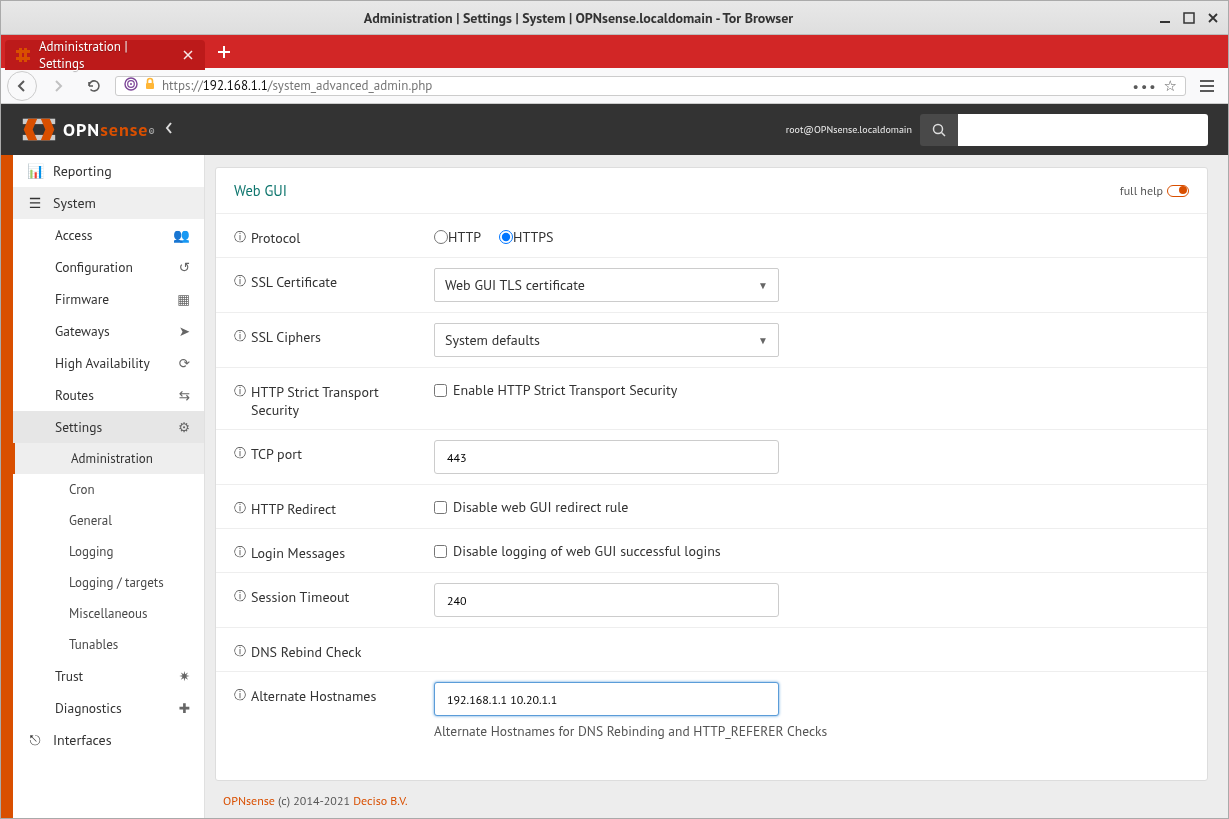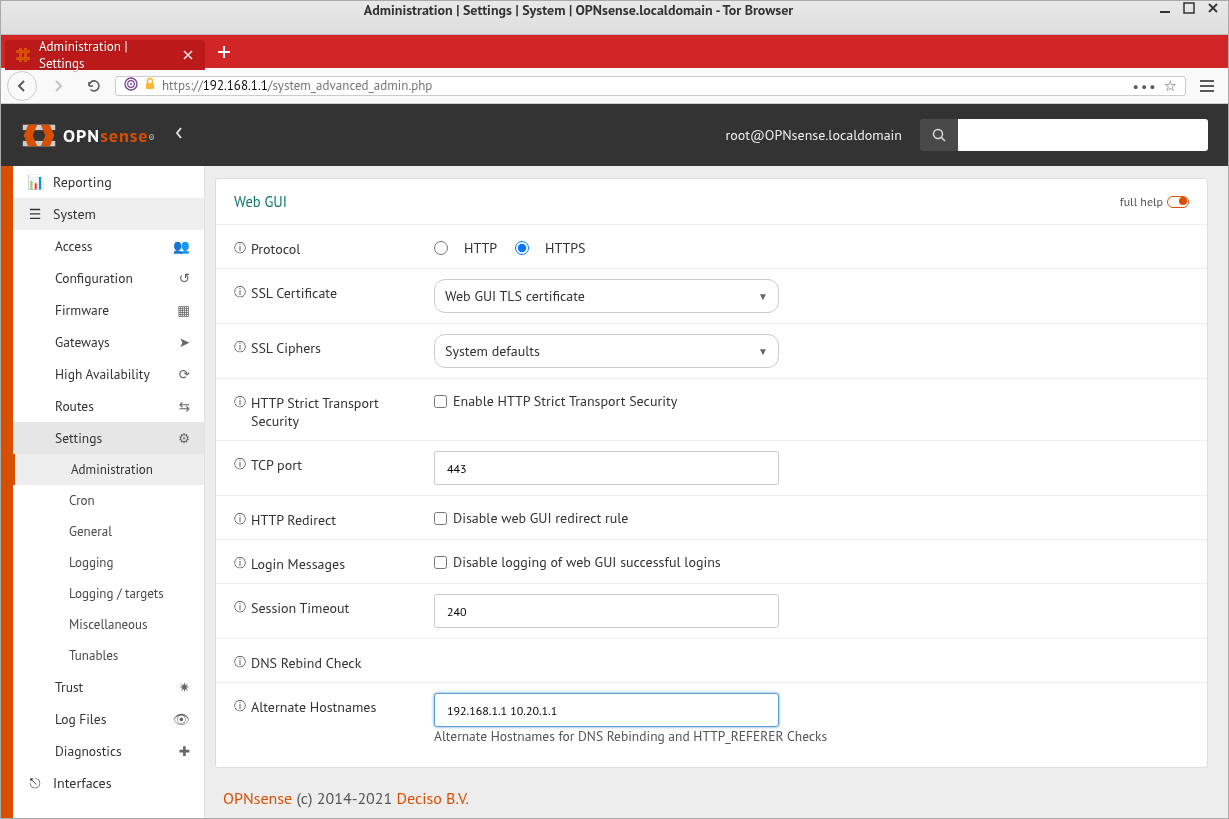--- a/index.html
+++ b/index.html
@@ -1,47 +1,47 @@
 <!DOCTYPE html>
 <html><head>
 <meta charset="utf-8">
 <style>
 *{box-sizing:border-box;margin:0;padding:0;font-family:"PT Sans","Helvetica Neue",Arial,sans-serif}
 body{font-size:13px;color:#333;background:#f5f5f5}
 .window{width:1229px;height:819px;display:flex;flex-direction:column;background:#fff;border:1px solid #aaa}
-.titlebar{background:linear-gradient(#e8e8e8,#dedede);height:34px;display:flex;align-items:flex-start;padding:0 8px;border-bottom:1px solid #bbb}
+.titlebar{background:linear-gradient(#e8e8e8,#dedede);height:34px;display:flex;align-items:center;padding:0 8px;border-bottom:1px solid #bbb}
 .titlebar .title{flex:1;text-align:center;font-weight:600;color:#333;font-size:14px}
 .titlebar .winbtn{width:14px;height:14px;margin-left:10px;display:flex;align-items:center;justify-content:center;cursor:pointer}
 .browser-chrome{background:#d22626}
 .tab-strip{height:33px;display:flex;align-items:center;padding-left:4px}
 .tab{height:30px;background:#bc1a1a;display:flex;align-items:center;padding:0 10px;border-radius:4px 4px 0 0;color:#fff;font-size:13px;margin-top:7px;max-width:200px;gap:8px;text-shadow:0 1px 1px rgba(0,0,0,.3)}
 .tab .favicon{width:16px;height:16px}
 .tab .close{width:14px;height:14px;display:flex;align-items:center;justify-content:center;opacity:.9}
 .newtab{width:30px;height:30px;display:flex;align-items:center;justify-content:center;color:#fff;margin-left:4px;cursor:pointer}
 .navbar{background:#f9f9fa;height:36px;display:flex;align-items:center;padding:0 6px;border-bottom:1px solid #ccc;gap:6px}
 .navbtn{width:30px;height:30px;border-radius:3px;display:flex;align-items:center;justify-content:center;cursor:pointer;color:#5a5a5a}
 .navbtn.disabled{opacity:.35;cursor:default}
 .urlbar{flex:1;height:20px;border:1px solid #ccc;border-radius:3px;display:flex;align-items:center;padding:0 8px;font-size:13px;background:#fff;gap:6px}
 .url-text{flex:1;white-space:nowrap;overflow:hidden}
 .url-text .bold{color:#0c0c0c;font-weight:400}
 .url-text .dim{color:#777}
 .urlbar .meatballs{color:#5a5a5a;font-size:14px;letter-spacing:2px}
 .urlbar .star{color:#5a5a5a;font-size:15px}
 .hamburger{width:30px;height:30px;display:flex;align-items:center;justify-content:center;color:#5a5a5a}
 .app{flex:1;display:flex;flex-direction:column;overflow:hidden}
-.app-header{height:62px;background:#333;display:flex;align-items:center;padding:14px 20px;gap:18px}
+.app-header{height:51px;background:#333;display:flex;align-items:center;padding:14px 20px;gap:8px}
 .logo{display:flex;align-items:center;gap:6px}
 .logo .mark{width:36px;height:29px}
 .logo .text{font-size:18px;font-weight:700;letter-spacing:1px}
 .logo .text .wt{color:#fff}
 .logo .text .or{color:#d94f00}
 .logo .tm{color:#aaa;font-size:9px}
 .collapse-btn{color:#ddd;cursor:pointer}
 .header-spacer{flex:1}
-.user-info{color:#eee;font-size:14px}
+.user-info{color:#eee;font-size:10px}
 .search-wrap{display:flex}
 .search-btn{width:38px;height:32px;background:#494949;display:flex;align-items:center;justify-content:center;color:#ddd;border-radius:3px 0 0 3px;cursor:pointer}
 .search-input{width:250px;height:32px;border:none;border-radius:0 3px 3px 0;padding:0 8px;font-size:13px}
 .app-body{flex:1;display:flex;overflow:hidden;border-left:12px solid #d94f00}
 .sidebar{width:192px;background:#fff;overflow-y:auto;border-right:1px solid #e0e0e0}
 .sidebar::-webkit-scrollbar{width:10px}
 .sidebar::-webkit-scrollbar-thumb{background:#bbb;border-radius:5px}
 .sidebar::-webkit-scrollbar-track{background:#eee}
 .nav-item{display:flex;align-items:center;padding:7px 14px;cursor:pointer;font-size:14px;color:#333;gap:10px}
 .nav-item .icon{width:16px;text-align:center;color:#555}
@@ -62,29 +62,29 @@
 .panel-header h2{font-size:14.5px;font-weight:400;color:#0f766e}
 .panel-header .help{margin-left:auto;font-size:12px;color:#555;display:flex;align-items:center;gap:4px;cursor:pointer}
 .toggle{width:22px;height:12px;border:1.5px solid #d94f00;border-radius:8px;display:inline-block;position:relative}
 .toggle::after{content:"";width:8px;height:8px;border-radius:50%;background:#d94f00;position:absolute;top:.3px;right:1px}
 .panel-body{flex:1;overflow-y:auto}
 .form-row{display:flex;border-top:1px solid #eee;padding:10px 18px;align-items:flex-start}
 .form-row .label{width:195px;font-size:14px;color:#333;display:flex;align-items:flex-start;gap:5px;padding-top:5px}
 .form-row .label .info{color:#444;font-size:12px}
 .form-row .control{flex:1;padding-left:5px}
 .radio-group{display:flex;align-items:center;gap:18px;padding-top:4px}
-.radio-group label{display:flex;align-items:center;gap:16px;font-size:14px}
+.radio-group label{display:flex;align-items:center;gap:0;font-size:14px}
 input[type=radio]{width:14px;height:14px}
-.select{width:345px;height:34px;border:1px solid #ccc;border-radius:11px;display:flex;align-items:center;padding:0 10px;font-size:14px;color:#333;background:#fff;cursor:pointer;position:relative}
+.select{width:345px;height:34px;border:1px solid #ccc;border-radius:2px;display:flex;align-items:center;padding:0 10px;font-size:14px;color:#333;background:#fff;cursor:pointer;position:relative}
 .select .caret{margin-left:auto;color:#666;font-size:10px}
 .checkbox-line{display:flex;align-items:center;gap:6px;padding-top:3px;font-size:14px}
 .text-input{width:345px;height:34px;border:1px solid #ccc;border-radius:3px;padding:0 12px;font-size:12px}
 .text-input.focused{border:1px solid #5b9dd9;box-shadow:0 0 3px #5b9dd9}
-.help-text{font-size:13.5px;color:#555;}
-.footer{padding:20px 0 10px 8px;font-size:16px;color:#555}
+.help-text{font-size:13.5px;color:#555;margin-top:6px}
+.footer{padding:12px 0 10px 8px;font-size:12px;color:#555}
 .footer a{color:#d94f00;text-decoration:none}
 </style>
 </head>
 <body>
 
 <div class="window">
 
   <div class="titlebar">
     <div class="title">Administration | Settings | System | OPNsense.localdomain - Tor Browser</div>
     <div class="winbtn">
@@ -253,24 +253,20 @@
             <span>Miscellaneous</span>
           </div>
         <div class="nav-item subsub">
             <span>Tunables</span>
           </div>
         <div class="nav-item sub">
             <span>Trust</span>
             <span class="trail">✷</span>
           </div>
         <div class="nav-item sub">
-            <span>Log Files</span>
-            <span class="trail">👁</span>
-          </div>
-        <div class="nav-item sub">
             <span>Diagnostics</span>
             <span class="trail">✚</span>
           </div>
         <div class="nav-item top">
             <span class="icon">⎋</span>
             <span>Interfaces</span>
           </div>
 
       </div>
 

